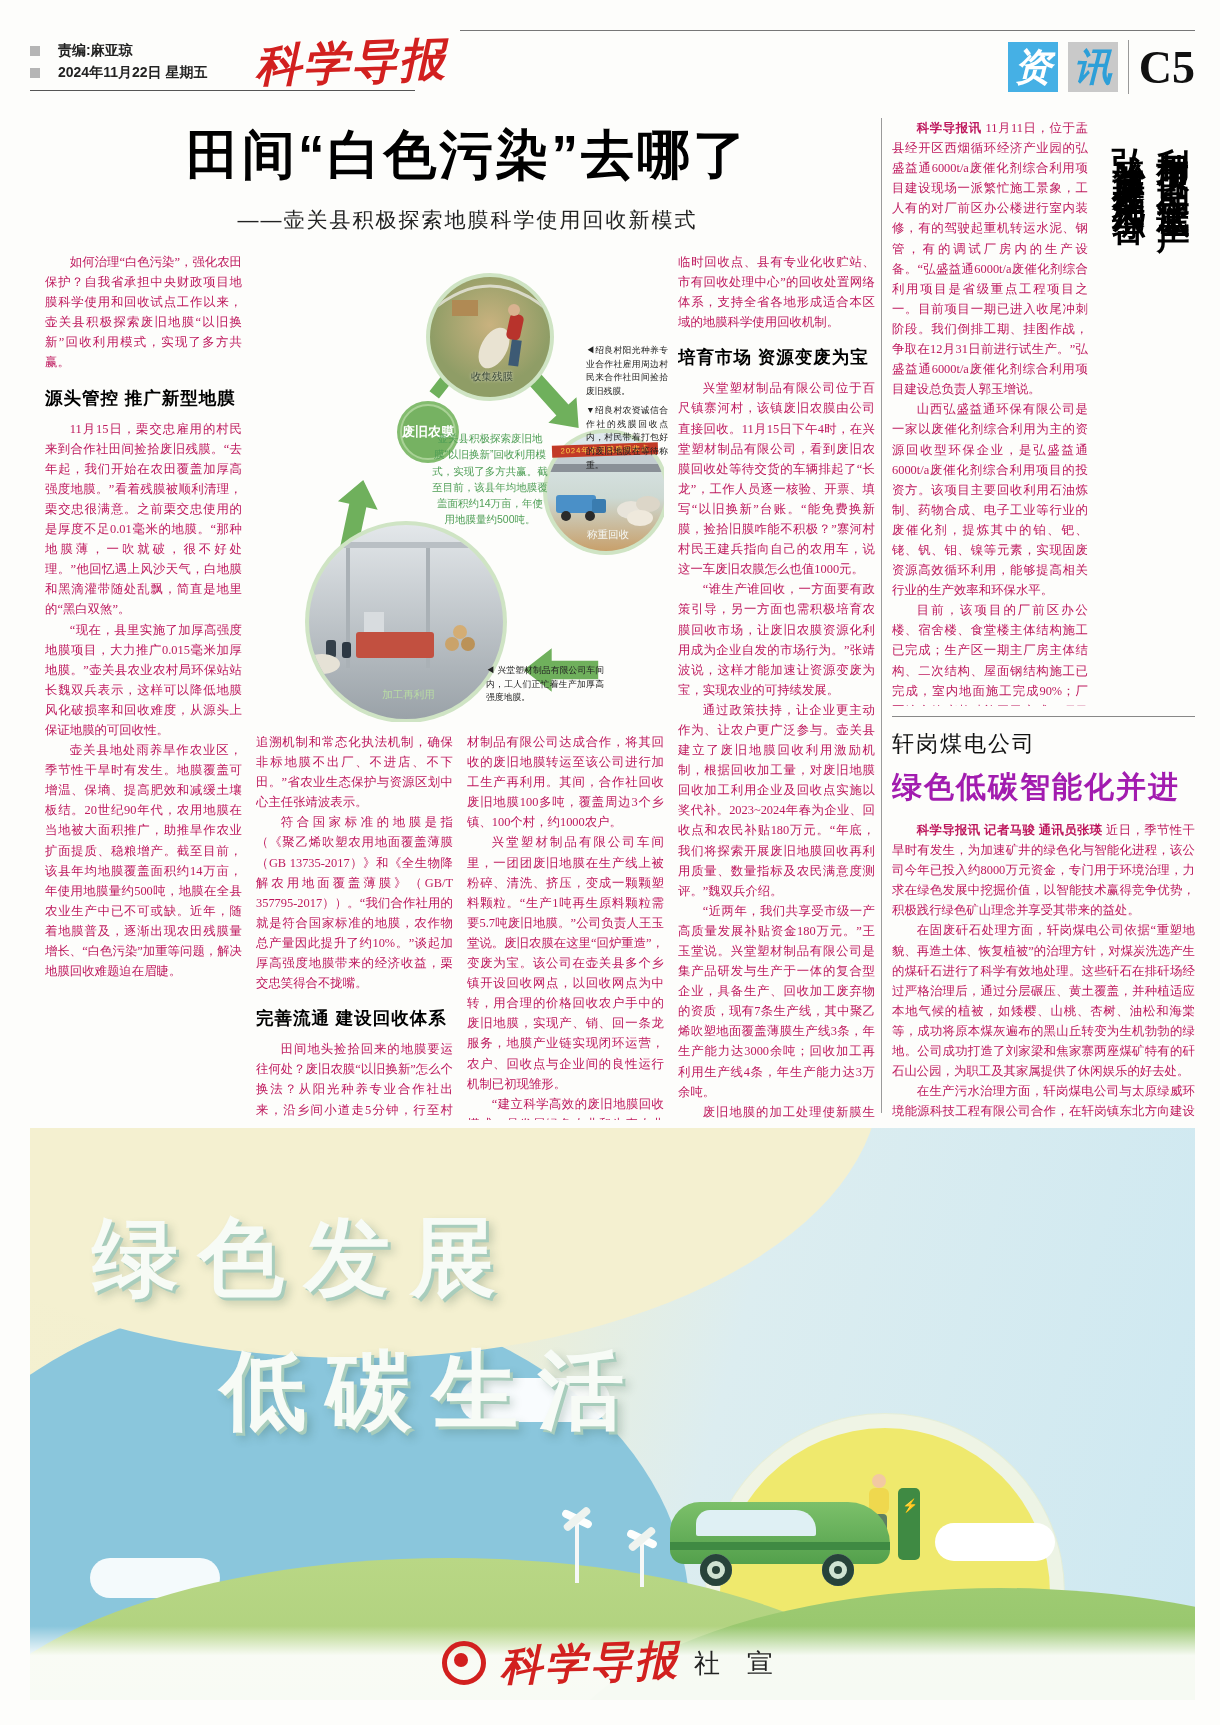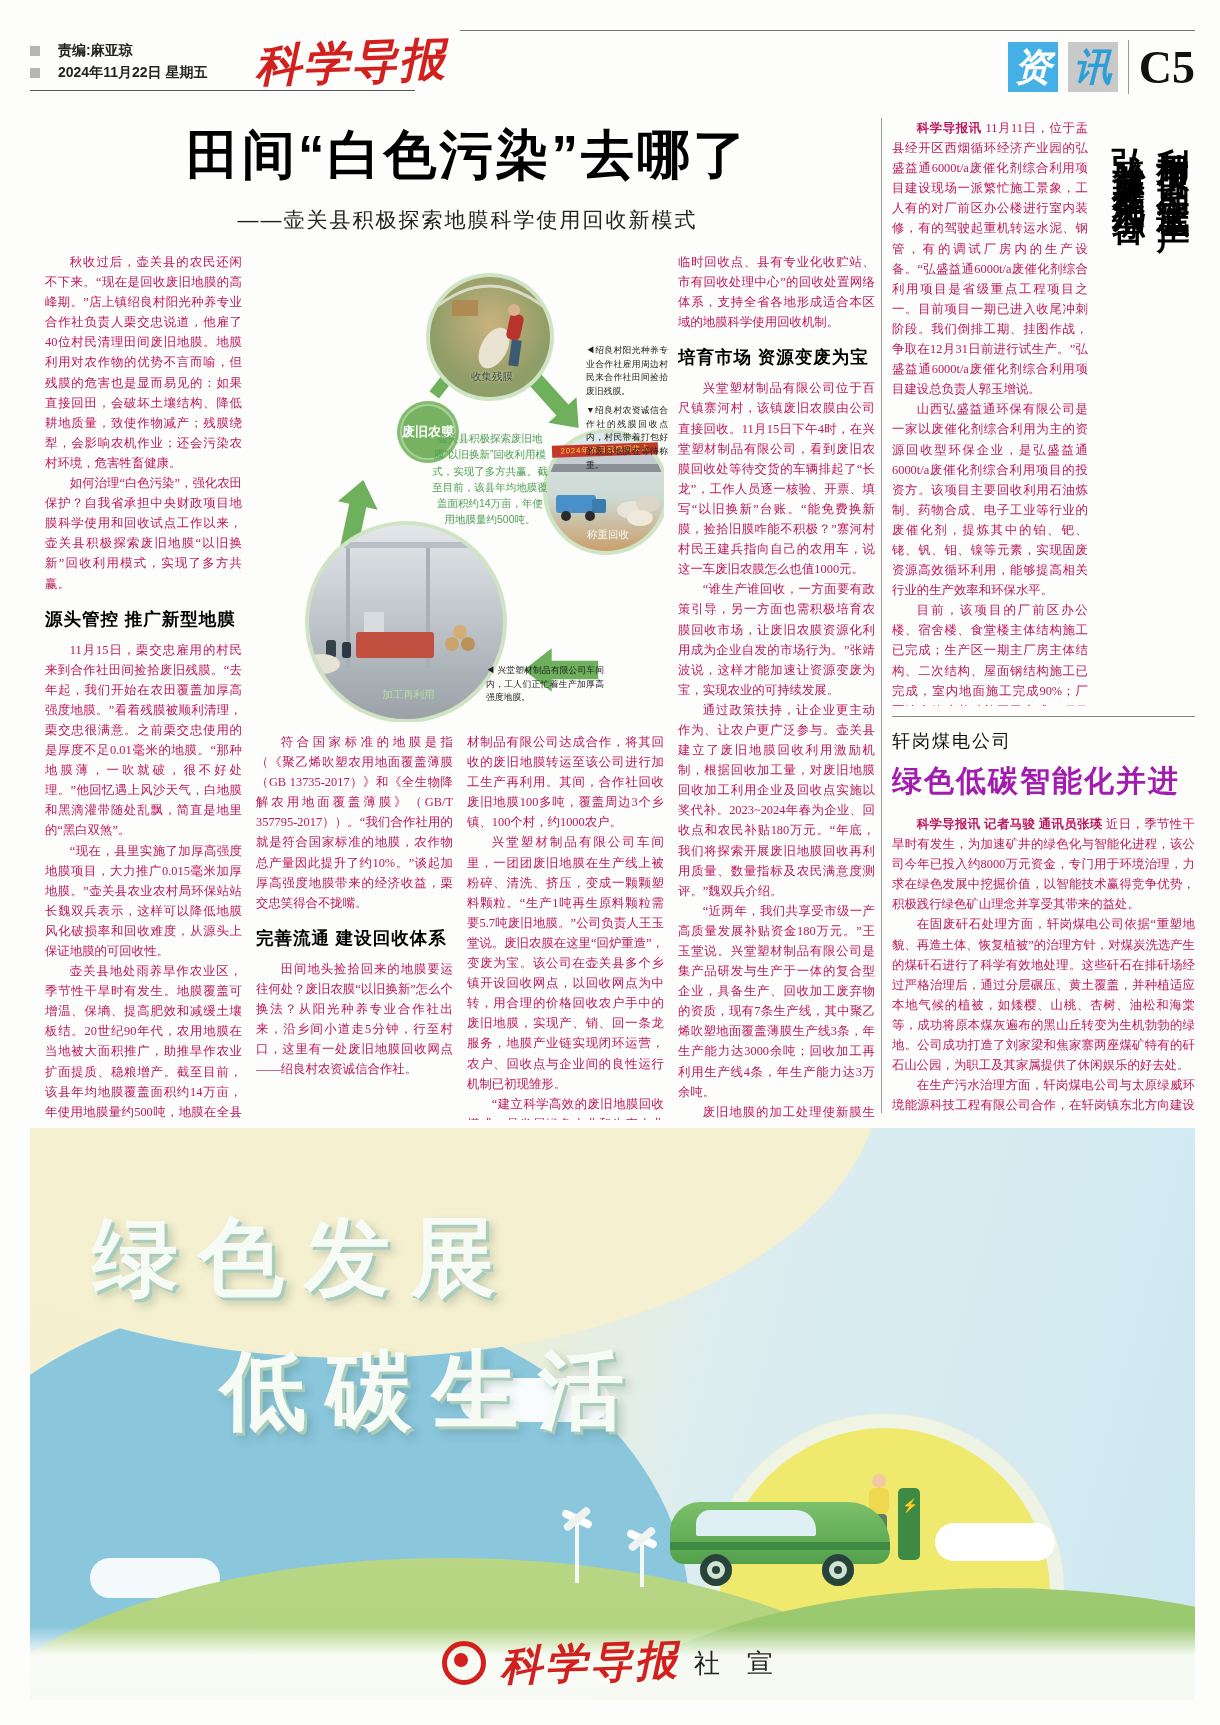--- a/index.html
+++ b/index.html
@@ -63,21 +63,21 @@
     font-family:"Liberation Sans",sans-serif; letter-spacing:1px; }
   
   .art1 { display:flex; gap:8px; }
   .art1-text { width:196px; flex:0 0 196px; overflow:hidden; height:588px; }
   .art1-text p.para { font-size:12.4px; }
   .lead-b { font-weight:bold; }
   .vtitle { flex:1; height:575px; writing-mode:vertical-rl; font-family:"Liberation Sans",sans-serif;
     font-weight:900; font-size:33px; color:#000; letter-spacing:7px; line-height:1.35; padding-top:4px; }
   .vtitle span { display:block; }
   .hr2 { border:none; border-top:1px solid #888; margin:10px 0 12px 0; }
-  .kicker { font-family:Liberation Mono, monospace; font-size:18px; color:#111; letter-spacing:2px; }
+  .kicker { font-family:Liberation Mono, monospace; font-size:22px; color:#111; letter-spacing:2px; }
   .h2title { font-family:"Liberation Sans",sans-serif; font-weight:900; font-size:30px; color:#a21caf;
     letter-spacing:2px; margin:8px 0 12px 0; }
   .art2 p.para { font-size:12.4px; }
   
   .banner { position:absolute; left:30px; top:1128px; width:1165px; height:572px; overflow:hidden;
     background:linear-gradient(105deg,#f4f0d0 0%,#f2efcf 34%,#dcedf0 58%,#cde8f1 100%); }
   .blob-blue { position:absolute; left:-140px; top:170px; width:800px; height:640px; border-radius:50%;
     background:#8ac6dc; }
   .blob-cream { position:absolute; left:-200px; top:-330px; width:1050px; height:560px; border-radius:50%;
     background:#f4f0d0; }
@@ -157,21 +157,20 @@
     </div>
   </div>
 
   <div class="main">
     <h1 class="m-title">田间“白色污染”去哪了</h1>
     <div class="m-sub">——壶关县积极探索地膜科学使用回收新模式</div>
 
     <div class="cols">
 
       <div class="tcol">
-        <p class="para">秋收过后，壶关县的农民还闲不下来。“现在是回收废旧地膜的高峰期。”店上镇绍良村阳光种养专业合作社负责人栗交忠说道，他雇了40位村民清理田间废旧地膜。地膜利用对农作物的优势不言而喻，但残膜的危害也是显而易见的：如果直接回田，会破坏土壤结构、降低耕地质量，致使作物减产；残膜绕犁，会影响农机作业；还会污染农村环境，危害牲畜健康。</p>
         <p class="para">如何治理“白色污染”，强化农田保护？自我省承担中央财政项目地膜科学使用和回收试点工作以来，壶关县积极探索废旧地膜“以旧换新”回收利用模式，实现了多方共赢。</p>
         <h3 class="subhead">源头管控  推广新型地膜</h3>
         <p class="para">11月15日，栗交忠雇用的村民来到合作社田间捡拾废旧残膜。“去年起，我们开始在农田覆盖加厚高强度地膜。”看着残膜被顺利清理，栗交忠很满意。之前栗交忠使用的是厚度不足0.01毫米的地膜。“那种地膜薄，一吹就破，很不好处理。”他回忆遇上风沙天气，白地膜和黑滴灌带随处乱飘，简直是地里的“黑白双煞”。</p>
         <p class="para">“现在，县里实施了加厚高强度地膜项目，大力推广0.015毫米加厚地膜。”壶关县农业农村局环保站站长魏双兵表示，这样可以降低地膜风化破损率和回收难度，从源头上保证地膜的可回收性。</p>
         <p class="para">壶关县地处雨养旱作农业区，季节性干旱时有发生。地膜覆盖可增温、保墒、提高肥效和减缓土壤板结。20世纪90年代，农用地膜在当地被大面积推广，助推旱作农业扩面提质、稳粮增产。截至目前，该县年均地膜覆盖面积约14万亩，年使用地膜量约500吨，地膜在全县农业生产中已不可或缺。近年，随着地膜普及，逐渐出现农田残膜量增长、“白色污染”加重等问题，解决地膜回收难题迫在眉睫。</p>
 
       </div>
 
       <div class="mid">
         <div class="info">
@@ -257,20 +256,21 @@
           <div class="photo-banner">2024年农田残膜回收点</div>
           <div class="cap cap-right">称重回收</div>
           <div class="cap cap-bottom">加工再利用</div>
           <div class="note note-a">◀绍良村阳光种养专业合作社雇用周边村民来合作社田间捡拾废旧残膜。</div>
           <div class="note note-b">▼绍良村农资诚信合作社的残膜回收点内，村民带着打包好的废旧地膜在等待称重。</div>
           <div class="note note-c">◀ 兴堂塑材制品有限公司车间内，工人们正忙着生产加厚高强度地膜。</div>
         </div>
         <div class="mid-cols">
 
           <div class="tcol2">
+            <p class="para" style="text-indent:0">追溯机制和常态化执法机制，确保非标地膜不出厂、不进店、不下田。”省农业生态保护与资源区划中心主任张靖波表示。</p>
             <p class="para">符合国家标准的地膜是指（《聚乙烯吹塑农用地面覆盖薄膜（GB 13735-2017）》和《全生物降解农用地面覆盖薄膜》（GB/T 357795-2017））。“我们合作社用的就是符合国家标准的地膜，农作物总产量因此提升了约10%。”谈起加厚高强度地膜带来的经济收益，栗交忠笑得合不拢嘴。</p>
             <h3 class="subhead">完善流通  建设回收体系</h3>
             <p class="para">田间地头捡拾回来的地膜要运往何处？废旧农膜“以旧换新”怎么个换法？从阳光种养专业合作社出来，沿乡间小道走5分钟，行至村口，这里有一处废旧地膜回收网点——绍良村农资诚信合作社。</p>
 
           </div>
 
           <div class="tcol2">
             <p class="para" style="text-indent:0">材制品有限公司达成合作，将其回收的废旧地膜转运至该公司进行加工生产再利用。其间，合作社回收废旧地膜100多吨，覆盖周边3个乡镇、100个村，约1000农户。</p>
             <p class="para">兴堂塑材制品有限公司车间里，一团团废旧地膜在生产线上被粉碎、清洗、挤压，变成一颗颗塑料颗粒。“生产1吨再生原料颗粒需要5.7吨废旧地膜。”公司负责人王玉堂说。废旧农膜在这里“回炉重造”，变废为宝。该公司在壶关县多个乡镇开设回收网点，以回收网点为中转，用合理的价格回收农户手中的废旧地膜，实现产、销、回一条龙服务，地膜产业链实现闭环运营，农户、回收点与企业间的良性运行机制已初现雏形。</p>
             <p class="para">“建立科学高效的废旧地膜回收模式，是发展绿色农业和生态农业的题中之义。”魏双兵说。在她看来，由地膜使用造成的“白色污染”不应归咎于地膜本身，而是由地膜使用不当导致。农膜是科技发展进步的产物，与之相配套的使用回收管理机制也需不断完善。</p>

